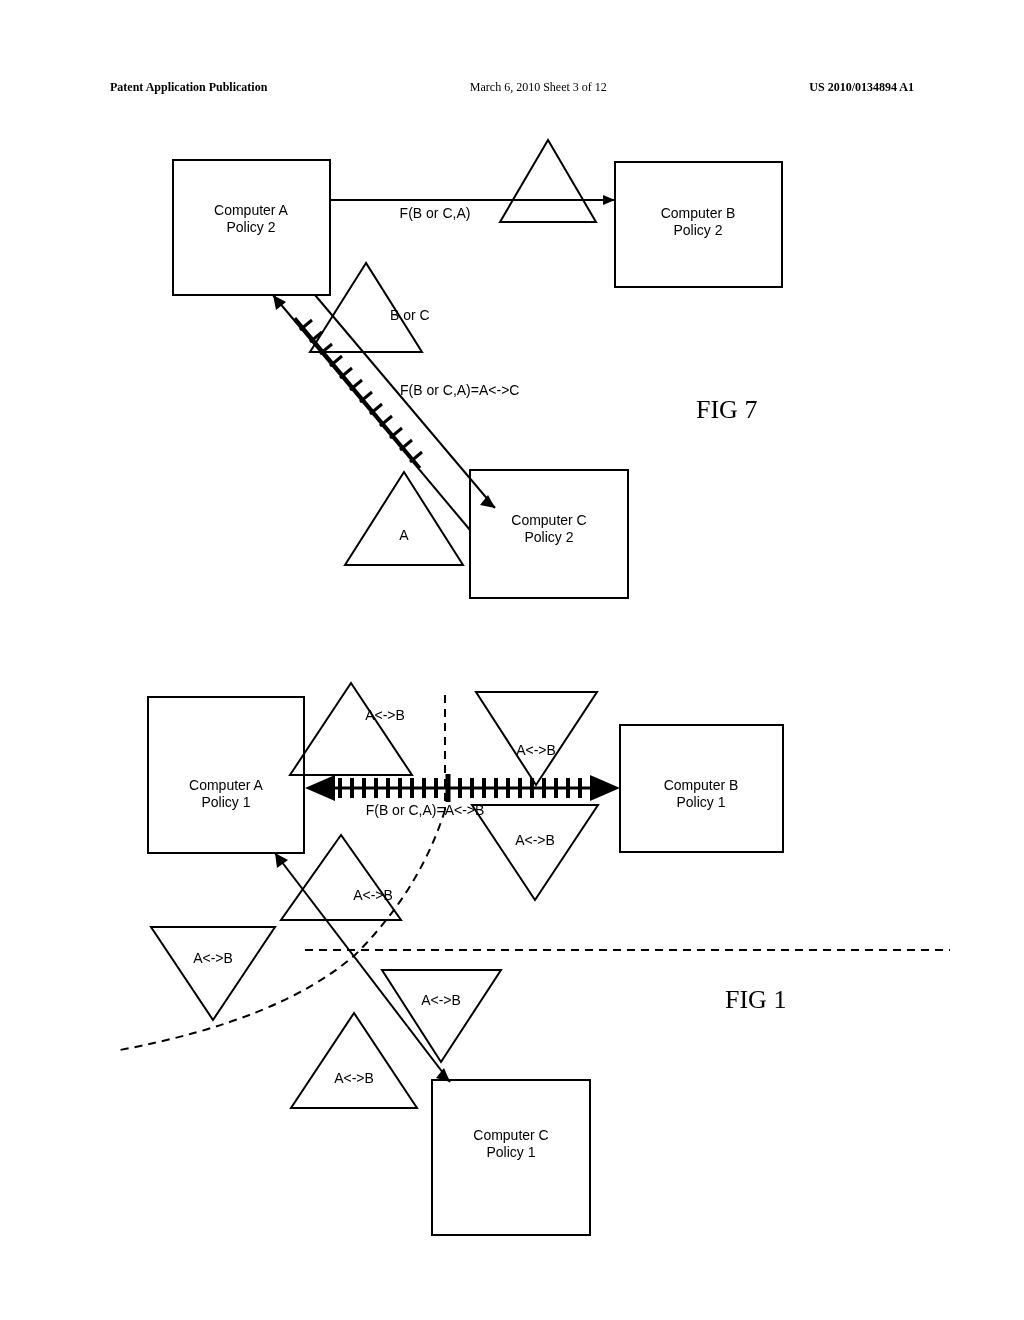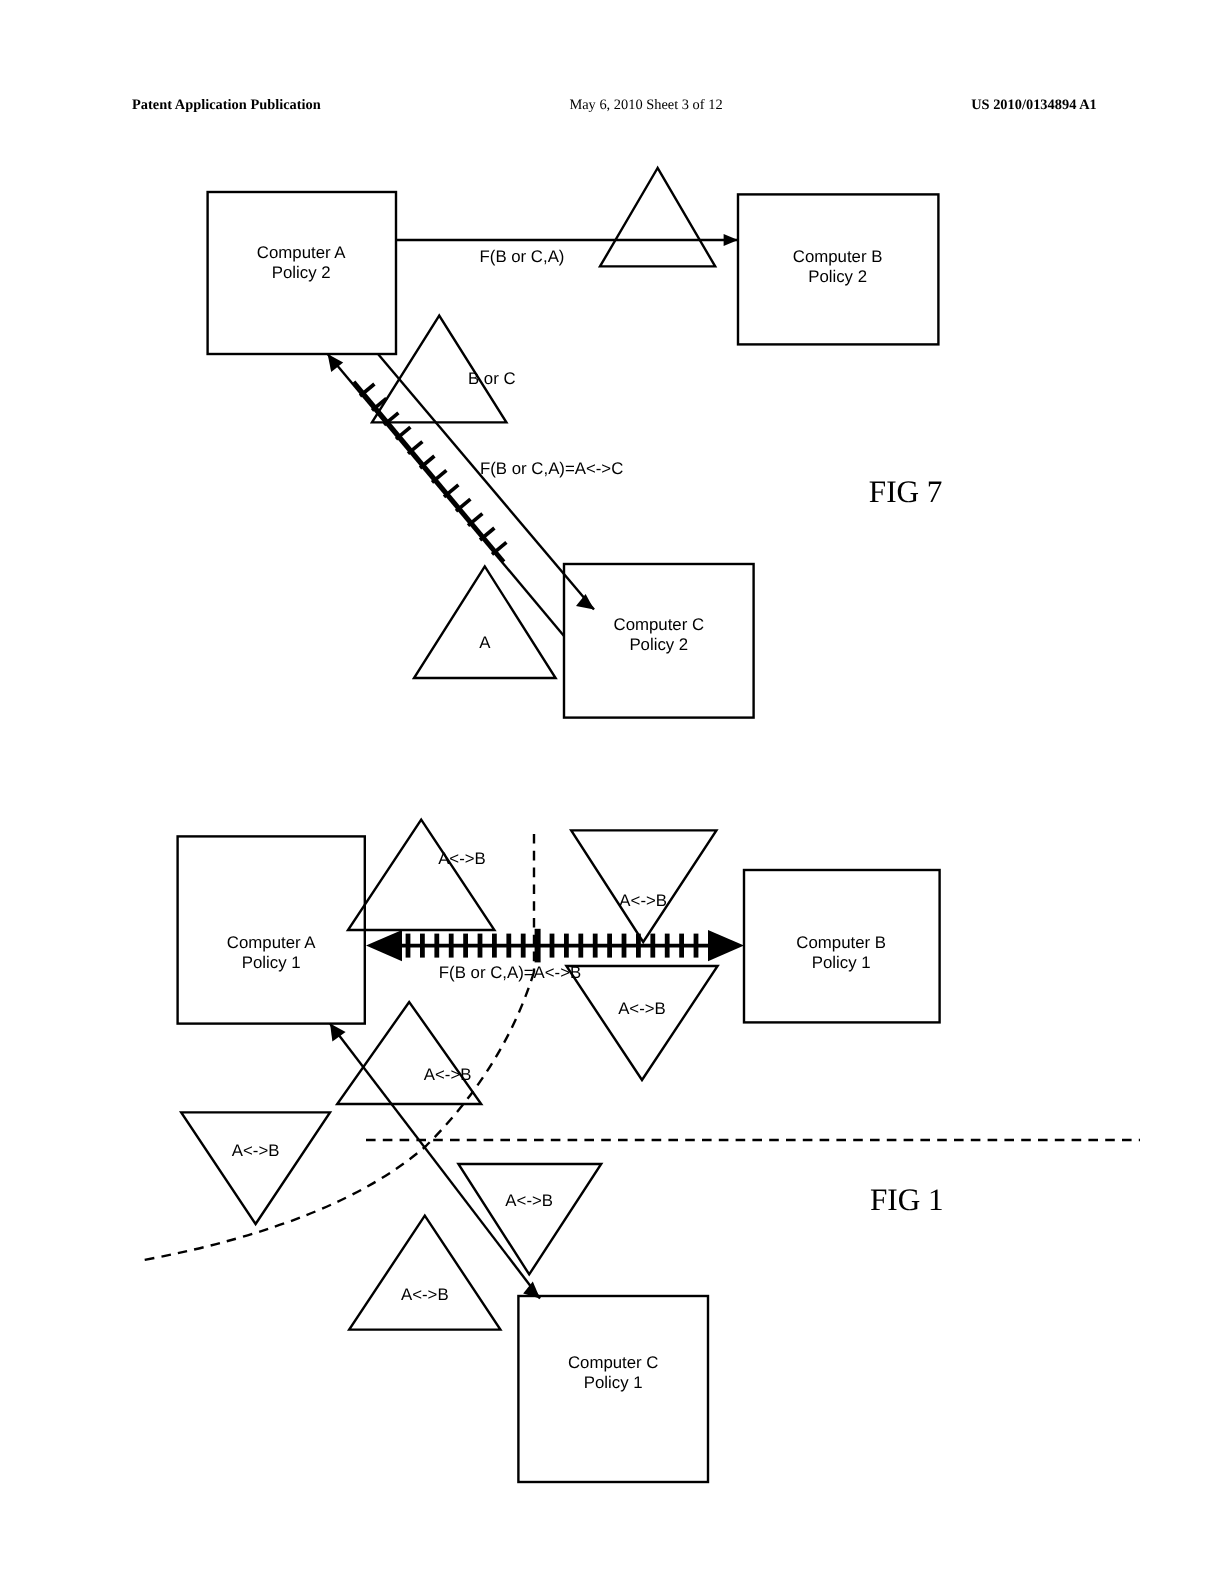--- a/index.html
+++ b/index.html
@@ -33,21 +33,21 @@
       font-family: 'Times New Roman', serif;
     }
     svg { position: absolute; top: 0; left: 0; }
     text { font-family: Arial, sans-serif; }
   </style>
 </head>
 <body>
 
 <div class="page-header">
   <span class="header-left">Patent Application Publication</span>
-  <span class="header-center">May 6, 2010  Sheet 3 of 12</span>
+  <span class="header-center">March 6, 2010  Sheet 3 of 12</span>
   <span class="header-right">US 2010/0134894 A1</span>
 </div>
 
 <div class="diagram-container">
   <svg width="1024" height="1320">
 
     <rect x="173" y="160" width="157" height="135" fill="none" stroke="black" stroke-width="2"></rect>
     <text x="251" y="215" text-anchor="middle" font-size="14">Computer A</text>
     <text x="251" y="232" text-anchor="middle" font-size="14">Policy 2</text>
 
@@ -159,14 +159,14 @@
     <text x="354" y="1083" text-anchor="middle" font-size="14">A&lt;-&gt;B</text>
 
     <line x1="305" y1="950" x2="950" y2="950" stroke="black" stroke-width="2" stroke-dasharray="8,6"></line>
 
     <line x1="445" y1="695" x2="445" y2="810" stroke="black" stroke-width="2" stroke-dasharray="8,6"></line>
 
     <path d="M 445 810 Q 420 890 355 955 Q 280 1020 120 1050" stroke="black" stroke-width="2" stroke-dasharray="8,6" fill="none"></path>
   </svg>
 </div>
 
-<div class="fig-label" style="top:395px; left:724px;">FIG 7</div>
+<div class="fig-label" style="top:395px; left:696px;">FIG 7</div>
 <div class="fig-label" style="top:985px; left:725px;">FIG 1</div>
 
 </body></html>

